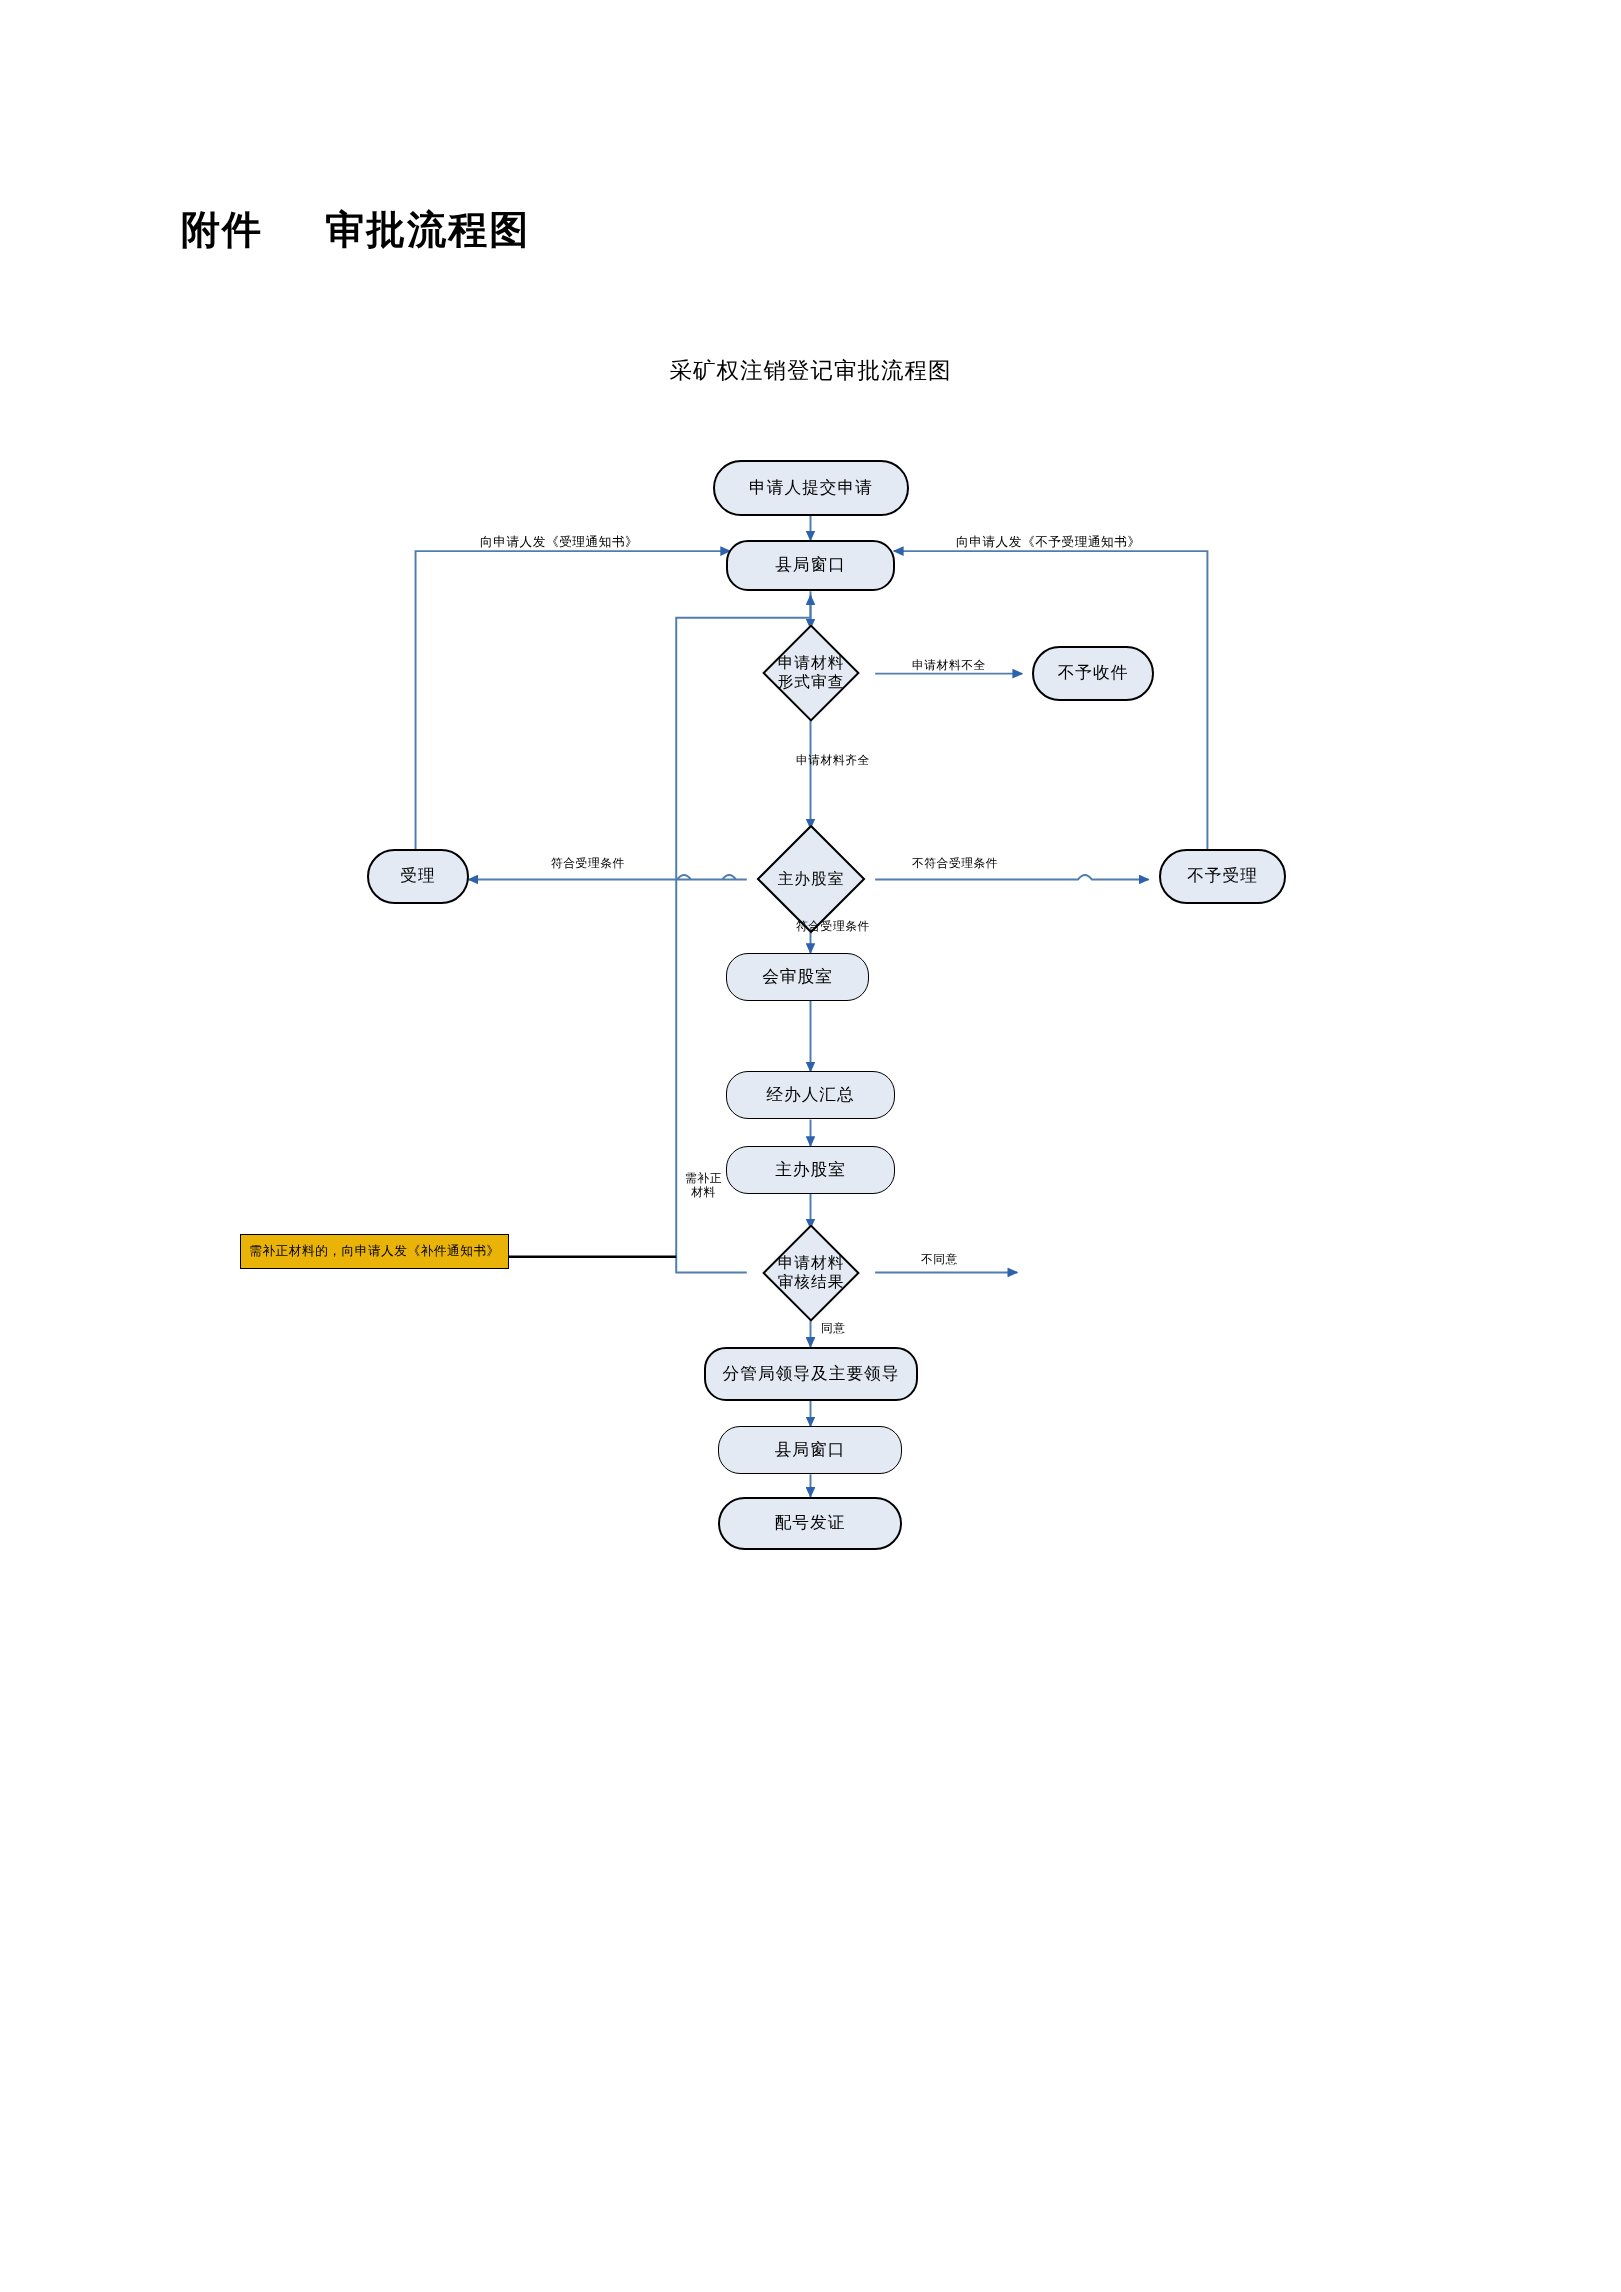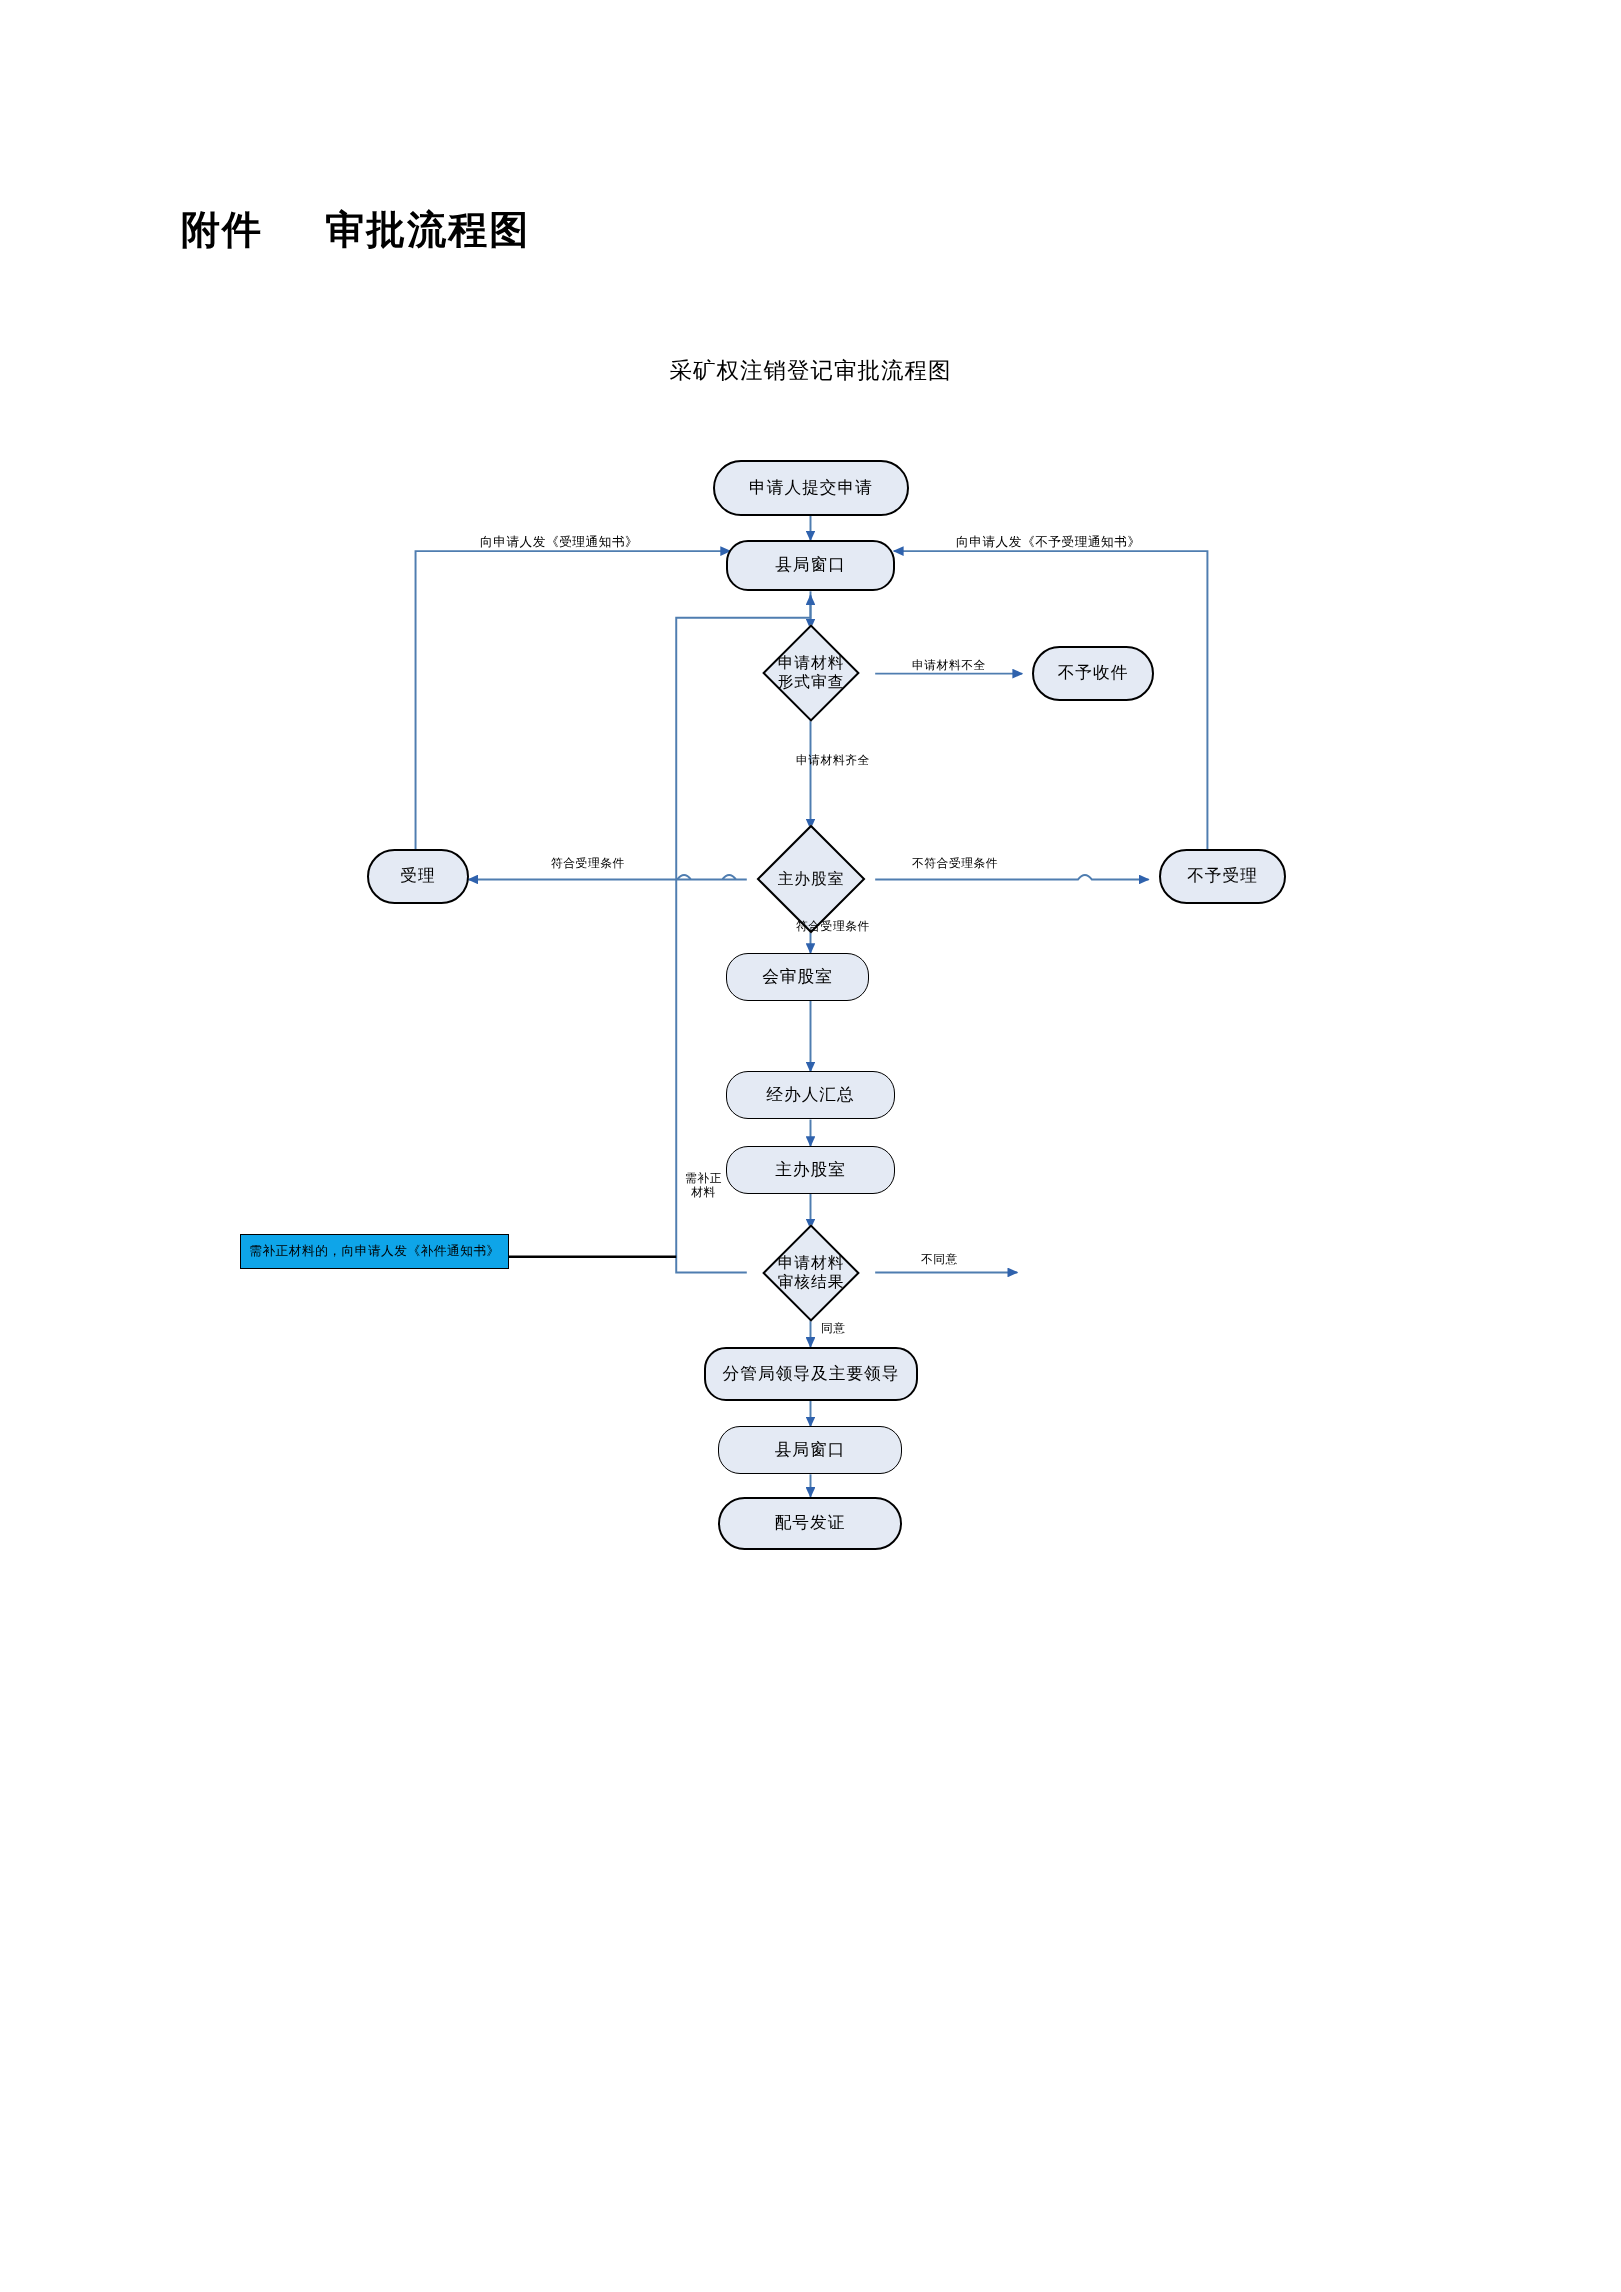--- a/index.html
+++ b/index.html
@@ -53,21 +53,21 @@
     position:absolute;left:0;top:0;width:100%;height:100%;
     display:flex;align-items:center;justify-content:center;
     text-align:center;line-height:1.2;font-size:15.7px;letter-spacing:1px;
     white-space:pre-line;
     font-family:"Liberation Serif","DejaVu Serif",serif;
   }
 
   
   .note{
     position:absolute;box-sizing:border-box;
-    background:#0ea5e9;border:1px solid #000;
+    background:#eab308;border:1px solid #000;
     display:flex;align-items:center;justify-content:center;
     font-size:12.7px;letter-spacing:0.5px;white-space:pre;
     font-family:"Liberation Serif","DejaVu Serif",serif;
   }
 
   
   .elab{
     position:absolute;background:transparent;
     font-size:12.7px;letter-spacing:0.5px;white-space:pre;
     font-family:"Liberation Serif","DejaVu Serif",serif;

